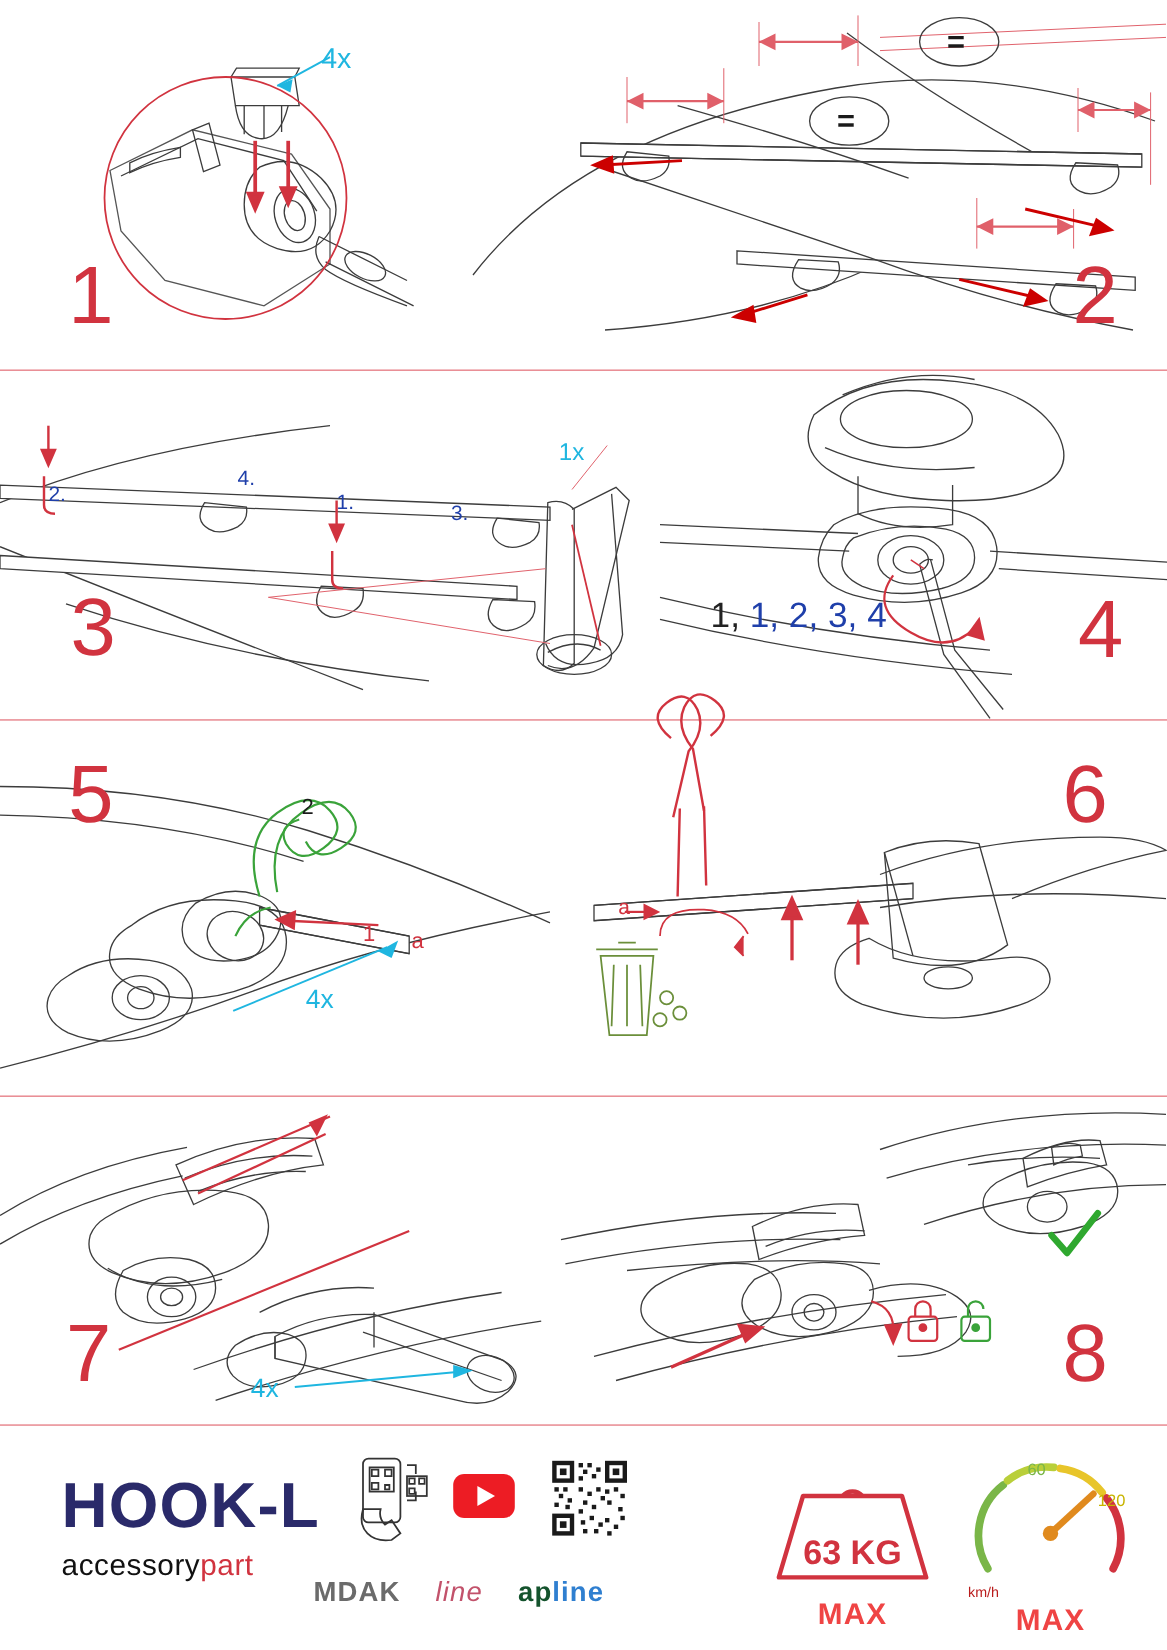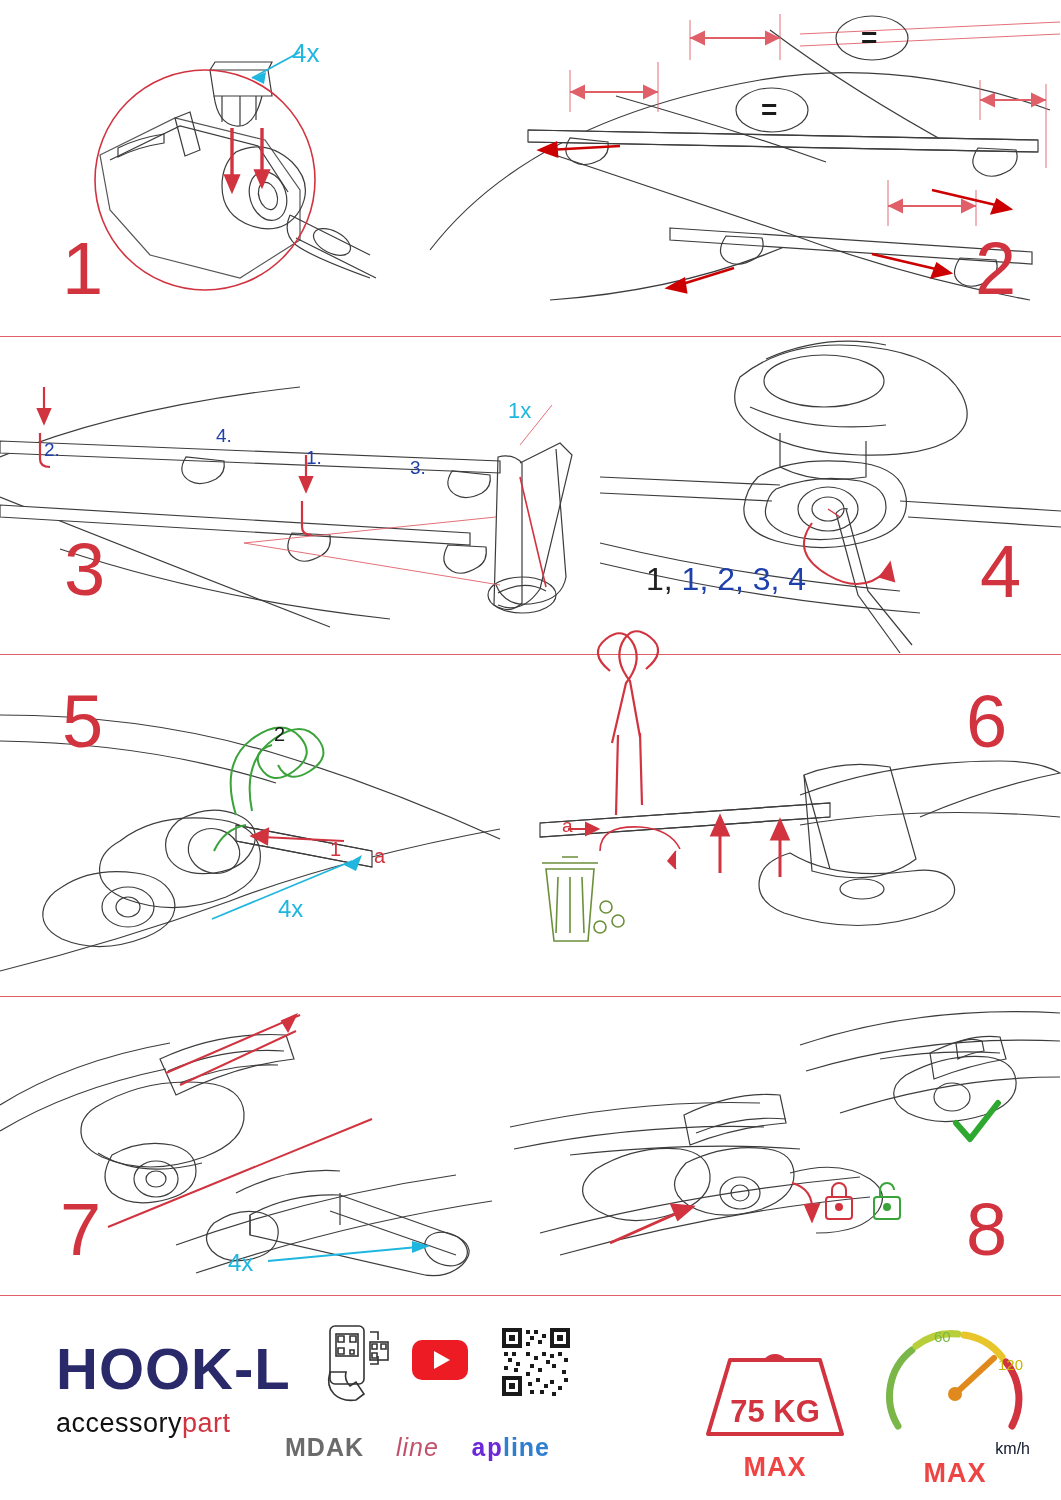--- a/index.html
+++ b/index.html
@@ -16,27 +16,27 @@
   
   .footer{position:absolute;left:0;top:1300px;width:1061px;height:200px;padding-left:46px;}
   .brand{position:absolute;left:56px;top:35px;}
   .brand-title{font-size:58px;font-weight:700;color:#2a2a6a;letter-spacing:1px;font-family:"Liberation Sans",sans-serif;}
   .brand-sub{margin-top:6px;font-size:27px;font-weight:400;letter-spacing:.5px;}
   .brand-sub .a{color:#111;}
   .brand-sub .p{color:#d1333f;}
   .partners{position:absolute;left:285px;top:133px;display:flex;align-items:baseline;gap:32px;text-align:center;}
   .partner{font-size:25px;font-weight:700;color:#6b6b6b;letter-spacing:1px;}
   .partner.ipqi{color:#c2526b;font-weight:400;font-style:italic;}
-  .partner.apline .ap{color:#6d28d9;font-family:Liberation Mono, monospace;}
+  .partner.apline .ap{color:#14532d;}
   .partner.apline .line{color:#2f7fd0;}
   .weight{position:absolute;left:690px;top:30px;text-align:center;width:170px;}
   .weight-val{position:absolute;left:0;top:64px;width:170px;text-align:center;font-size:31px;font-weight:700;color:#d1333f;}
   .maxlabel{font-size:27px;font-weight:700;color:#ef4444;letter-spacing:1px;text-align:center;}
   .speed{position:absolute;left:880px;top:22px;width:170px;}
-  .kmh{position:absolute;left:0;top:118px;width:150px;text-align:right;font-size:16px;color:#0f172a;}
+  .kmh{position:absolute;left:0;top:118px;width:150px;text-align:left;font-size:13px;color:#b91c1c;}
   .gauge-60{position:absolute;left:14px;top:6px;font-size:15px;color:#7ab648;margin-left:40px;}
   .gauge-120{position:absolute;left:118px;top:34px;font-size:15px;color:#c8b400;}
   .qrbox{position:absolute;}
   .yt{position:absolute;width:56px;height:40px;border-radius:10px;background:#ed1c24;}
   .yt:after{content:"";position:absolute;left:22px;top:11px;border-left:16px solid #fff;border-top:9px solid transparent;border-bottom:9px solid transparent;}
 </style>
 </head>
 <body>
 
 <div class="sheet">
@@ -218,21 +218,21 @@
         <path d="M236 176 L258 258 L300 316 M246 172 L268 254 L312 308"></path>
         <path d="M236 176 q6 -6 12 -4"></path>
       </g>
 
       <g stroke="#d1333f" stroke-width="2" fill="none">
         <path d="M212 186 q-22 30 16 52 q34 20 58 -4"></path>
         <path d="M290 226 L280 240 L294 244 Z" fill="#d1333f"></path>
       </g>
       <path d="M228 172 L240 180" stroke="#d1333f" stroke-width="1.4"></path>
     </svg>
-    <div class="lbl" style="left:46px;top:224px;font-size:32px;font-weight:400">
+    <div class="lbl" style="left:46px;top:204px;font-size:32px;font-weight:400">
       <span style="color:#222">1, </span><span class="lbl-blue">1, 2, 3, 4</span>
     </div>
     <div class="stepnum" style="left:380px;top:198px">4</div>
   </div>
 
   <div class="panel" style="left:0;top:655px;width:500px;height:341px">
     <svg width="500" height="341" viewBox="0 0 500 341">
       <g fill="none" stroke="#3c3c3c" stroke-width="1.2">
         <path d="M0 60 q150 0 280 40 q110 34 220 84"></path>
         <path d="M0 86 q150 2 276 42"></path>
@@ -490,21 +490,21 @@
       <span class="partner">MDAK</span>
       <span class="partner ipqi">line</span>
       <span class="partner apline"><span class="ap">ap</span><span class="line">line</span></span>
     </div>
 
     <div class="weight">
       <svg width="170" height="110" viewBox="0 0 170 110">
         <path d="M40 30 L130 30 L152 104 L18 104 Z" fill="none" stroke="#d1333f" stroke-width="4" stroke-linejoin="round"></path>
         <path d="M76 30 a12 12 0 0 1 18 0" fill="none" stroke="#d1333f" stroke-width="4"></path>
       </svg>
-      <div class="weight-val">75 KG</div>
+      <div class="weight-val">63 KG</div>
       <div class="maxlabel" style="margin-top:12px">MAX</div>
     </div>
 
     <div class="speed">
       <svg width="150" height="118" viewBox="0 0 150 118">
         <path d="M18 104 a58 58 0 0 1 14 -76" fill="none" stroke="#7ab648" stroke-width="7" stroke-linecap="round"></path>
         <path d="M36 24 a58 58 0 0 1 42 -12" fill="none" stroke="#b9cf3a" stroke-width="7" stroke-linecap="round"></path>
         <path d="M84 13 a58 58 0 0 1 38 22" fill="none" stroke="#e8c52a" stroke-width="7" stroke-linecap="round"></path>
         <path d="M126 40 a58 58 0 0 1 6 64" fill="none" stroke="#d1333f" stroke-width="7" stroke-linecap="round"></path>
         <circle cx="75" cy="72" r="7" fill="#e08a1e"></circle>

